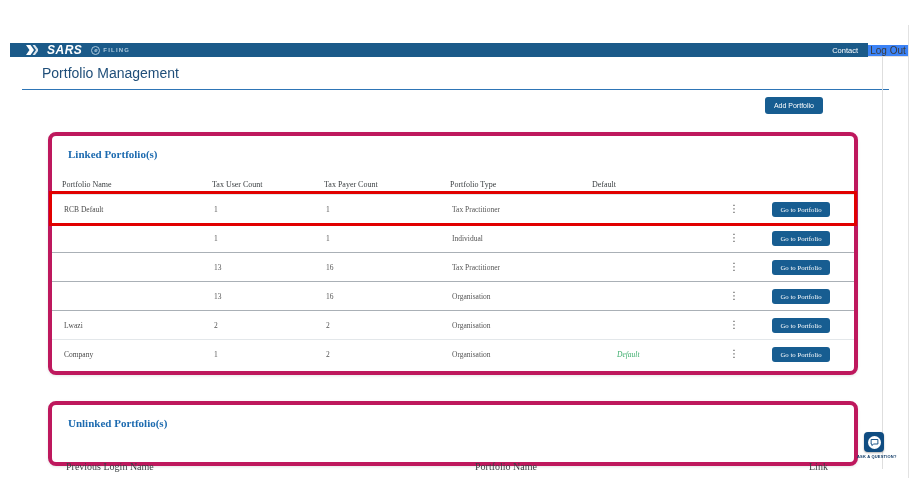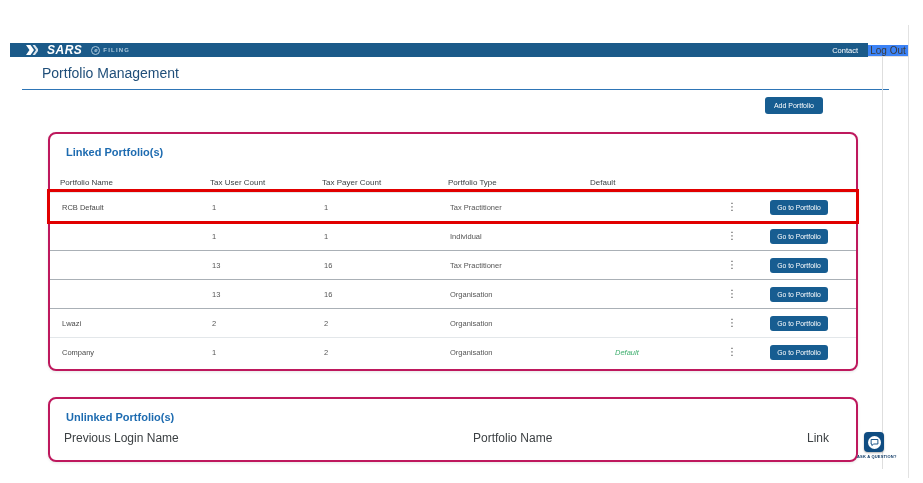--- a/index.html
+++ b/index.html
@@ -30,22 +30,22 @@
   .page-title { margin: 8px 0 0 32px; font-size: 14px; font-weight: 400;
     color: var(--page-title-blue); }
   .blue-rule { border: none; border-top: 1px solid var(--rule-blue);
     margin: 8px 19px 0 12px; }
   .toolbar { display: flex; justify-content: flex-end; padding-right: 85px; margin-top: 7px; }
   .add-btn { background: var(--button-blue); color: #fff; border: none; border-radius: 3px;
     font-size: 7px; padding: 5px 9px; font-family: inherit; cursor: pointer; }
 
   
   .card { margin-left: 38px; width: 810px; background: #fff;
-    border: 2px solid #be185d; border-radius: 8px;
-    box-shadow: 0 1px 3px rgba(0,0,0,.10); }
+    border: 4px solid #be185d; border-radius: 8px;
+    box-shadow: 0 1px 3px rgba(0,0,0,.10); font-family: Liberation Serif, serif; }
   .card-linked { margin-top: 18px; padding-bottom: 3px; }
   .card-unlinked { margin-top: 26px; height: 65px; }
   .card h2 { margin: 12px 0 0 16px; font-size: 11px; font-weight: 600;
     color: var(--section-heading-blue); }
 
   .grid7 { display: grid; grid-template-columns: 160px 112px 126px 142px 128px 28px 114px;
     align-items: center; }
   .thead { margin-top: 14px; height: 20px; font-size: 8px; color: #3c4043; }
   .thead .h-name { padding-left: 10px; }
 
@@ -55,22 +55,22 @@
   .cell-num { padding-left: 2px; }
   .cell-type { padding-left: 2px; }
   .cell-default { padding-left: 25px; font-style: italic; color: var(--default-green); }
   .cell-kebab { text-align: center; font-size: 10px; color: #444; cursor: pointer;
     letter-spacing: 0; line-height: 1; }
   .goto-btn { display: block; margin-left: 24px; width: 58px; background: var(--button-blue);
     color: #fff; border: none; border-radius: 3px; font-size: 6.8px; padding: 4px 0;
     white-space: nowrap; font-family: inherit; cursor: pointer; }
   .trow.highlighted { outline: 3px solid var(--highlight-red); outline-offset: 0px; z-index: 3; }
 
-  .uhead { display: grid; grid-template-columns: 423px 334px 53px; margin-top: 8px;
-    font-size: 12px; color: #3c4043; }
+  .uhead { display: grid; grid-template-columns: 423px 334px 53px; margin-top: 32px;
+    font-size: 10px; color: #3c4043; }
   .uh-prev { padding-left: 14px; }
 
   
   .scroll-line { position: absolute; left: 872px; top: 32px; width: 1px; height: 412px;
     background: #dedede; }
   .chat-widget { position: absolute; left: 847px; top: 407px; width: 34px; text-align: center; }
   .chat-btn { width: 20px; height: 20px; margin: 0 auto; background: #0f4c81; border-radius: 4px;
     display: flex; align-items: center; justify-content: center; cursor: pointer;
     box-shadow: 0 1px 2px rgba(0,0,0,.3); }
   .chat-bubble-circle { width: 13px; height: 13px; background: #fff; border-radius: 50%;

